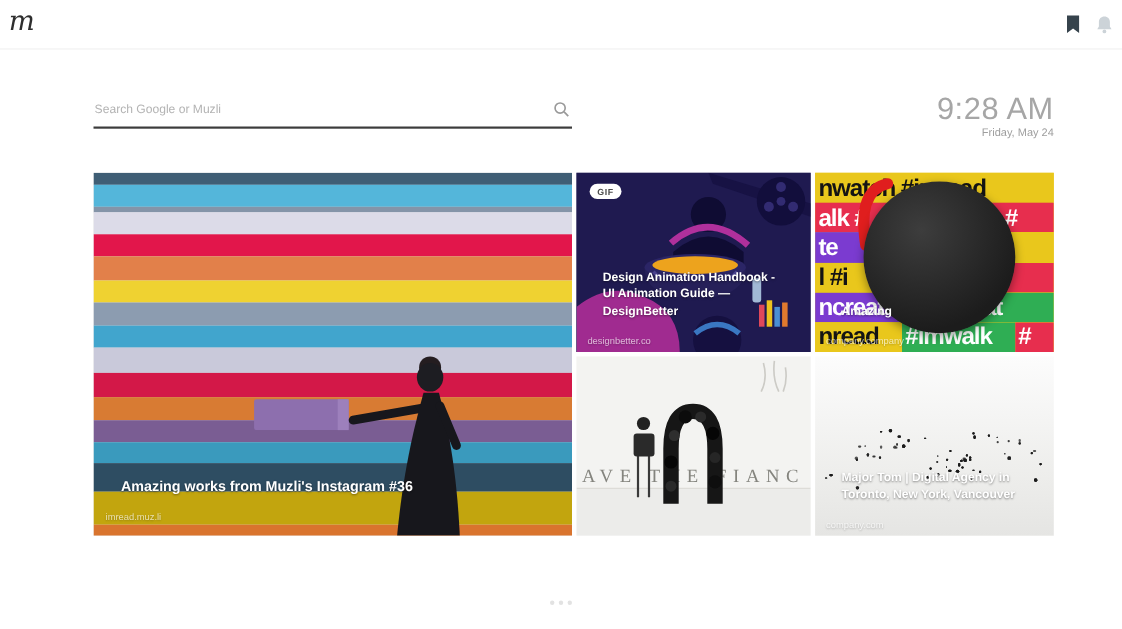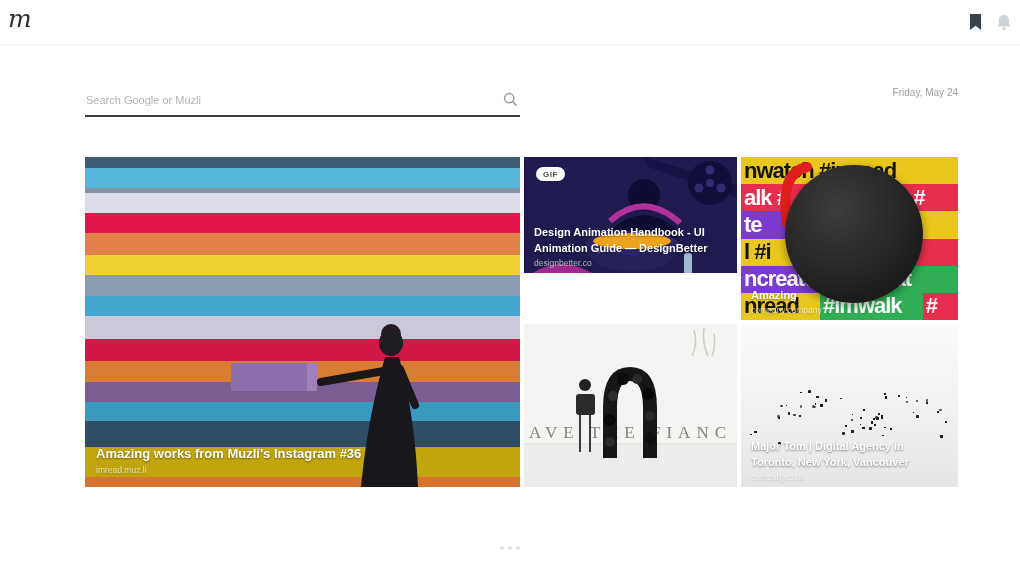--- a/index.html
+++ b/index.html
@@ -18,27 +18,27 @@
   .search-icon{position:absolute;right:2px;top:6px;cursor:pointer}
 
   .clock{position:absolute;right:62px;top:84px;text-align:right;z-index:10}
   .clock .time{font-size:28px;color:#a6a6a6;letter-spacing:.5px;line-height:1.05}
   .clock .date{font-size:10px;color:#9e9e9e;margin-top:3px}
 
   
   .grid{position:absolute;left:85px;top:157px;width:873px;height:330px}
   .card{position:absolute;overflow:hidden;cursor:pointer;background:#e8e8e8}
   .card-large{left:0;top:0;width:435px;height:330px}
-  .card-db{left:439px;top:0;width:213px;height:116px;background:#1f1a50}
+  .card-db{left:439px;top:0;width:213px;height:163px;background:#1f1a50}
   .card-im{left:656px;top:0;width:217px;height:163px;background:#e9c71c}
   .card-my{left:439px;top:167px;width:213px;height:163px;background:#f3f3f1}
   .card-mt{left:656px;top:167px;width:217px;height:163px;background:linear-gradient(#fcfcfc,#ededeb 68%,#e5e5e3)}
 
   .caption{position:absolute;left:10px;right:10px;bottom:5px;color:#fff;z-index:6;pointer-events:none}
-  .caption .ttl{margin:0;font-size:11px;font-weight:700;line-height:1.4;text-shadow:0 1px 2px rgba(0,0,0,.45)}
+  .caption .ttl{margin:14px;font-size:11px;font-weight:700;line-height:1.4;text-shadow:0 1px 2px rgba(0,0,0,.45)}
   .caption .src{font-size:8.5px;opacity:.65;margin-top:2px;text-shadow:0 1px 2px rgba(0,0,0,.4)}
   .card-large .caption{bottom:12px;left:11px}
   .card-large .caption .ttl{font-size:13px}
 
   .badge-gif{position:absolute;left:12px;top:10px;background:#fff;color:#4a4a4a;font-size:8px;font-weight:700;padding:3px 7px 2px;border-radius:9px;z-index:7;letter-spacing:.5px}
 
   
   .stripes{position:absolute;inset:0;display:flex;flex-direction:column;z-index:1}
   .card-large svg.figure{position:absolute;inset:0;z-index:2}
 
@@ -81,20 +81,21 @@
 
 <div class="search-wrap">
   <input type="text" placeholder="Search Google or Muzli" style="">
   <svg class="search-icon" width="15" height="15" viewBox="0 0 15 15">
     <circle cx="6.2" cy="6.2" r="4.6" fill="none" stroke="#9a9a9a" stroke-width="1.5"></circle>
     <line x1="9.8" y1="9.8" x2="13.6" y2="13.6" stroke="#9a9a9a" stroke-width="1.6"></line>
   </svg>
 </div>
 
 <div class="clock">
+  <div class="time">9:28 AM</div>
   <div class="date">Friday, May 24</div>
 </div>
 
 <div class="grid">
 
   <article class="card card-large">
     <div class="stripes">
         <div style="flex: 11 0 0px; background: rgb(63, 94, 117);"></div>
         <div style="flex: 20 0 0px; background: rgb(84, 182, 218);"></div>
         <div style="flex: 5 0 0px; background: rgb(132, 148, 168);"></div>

